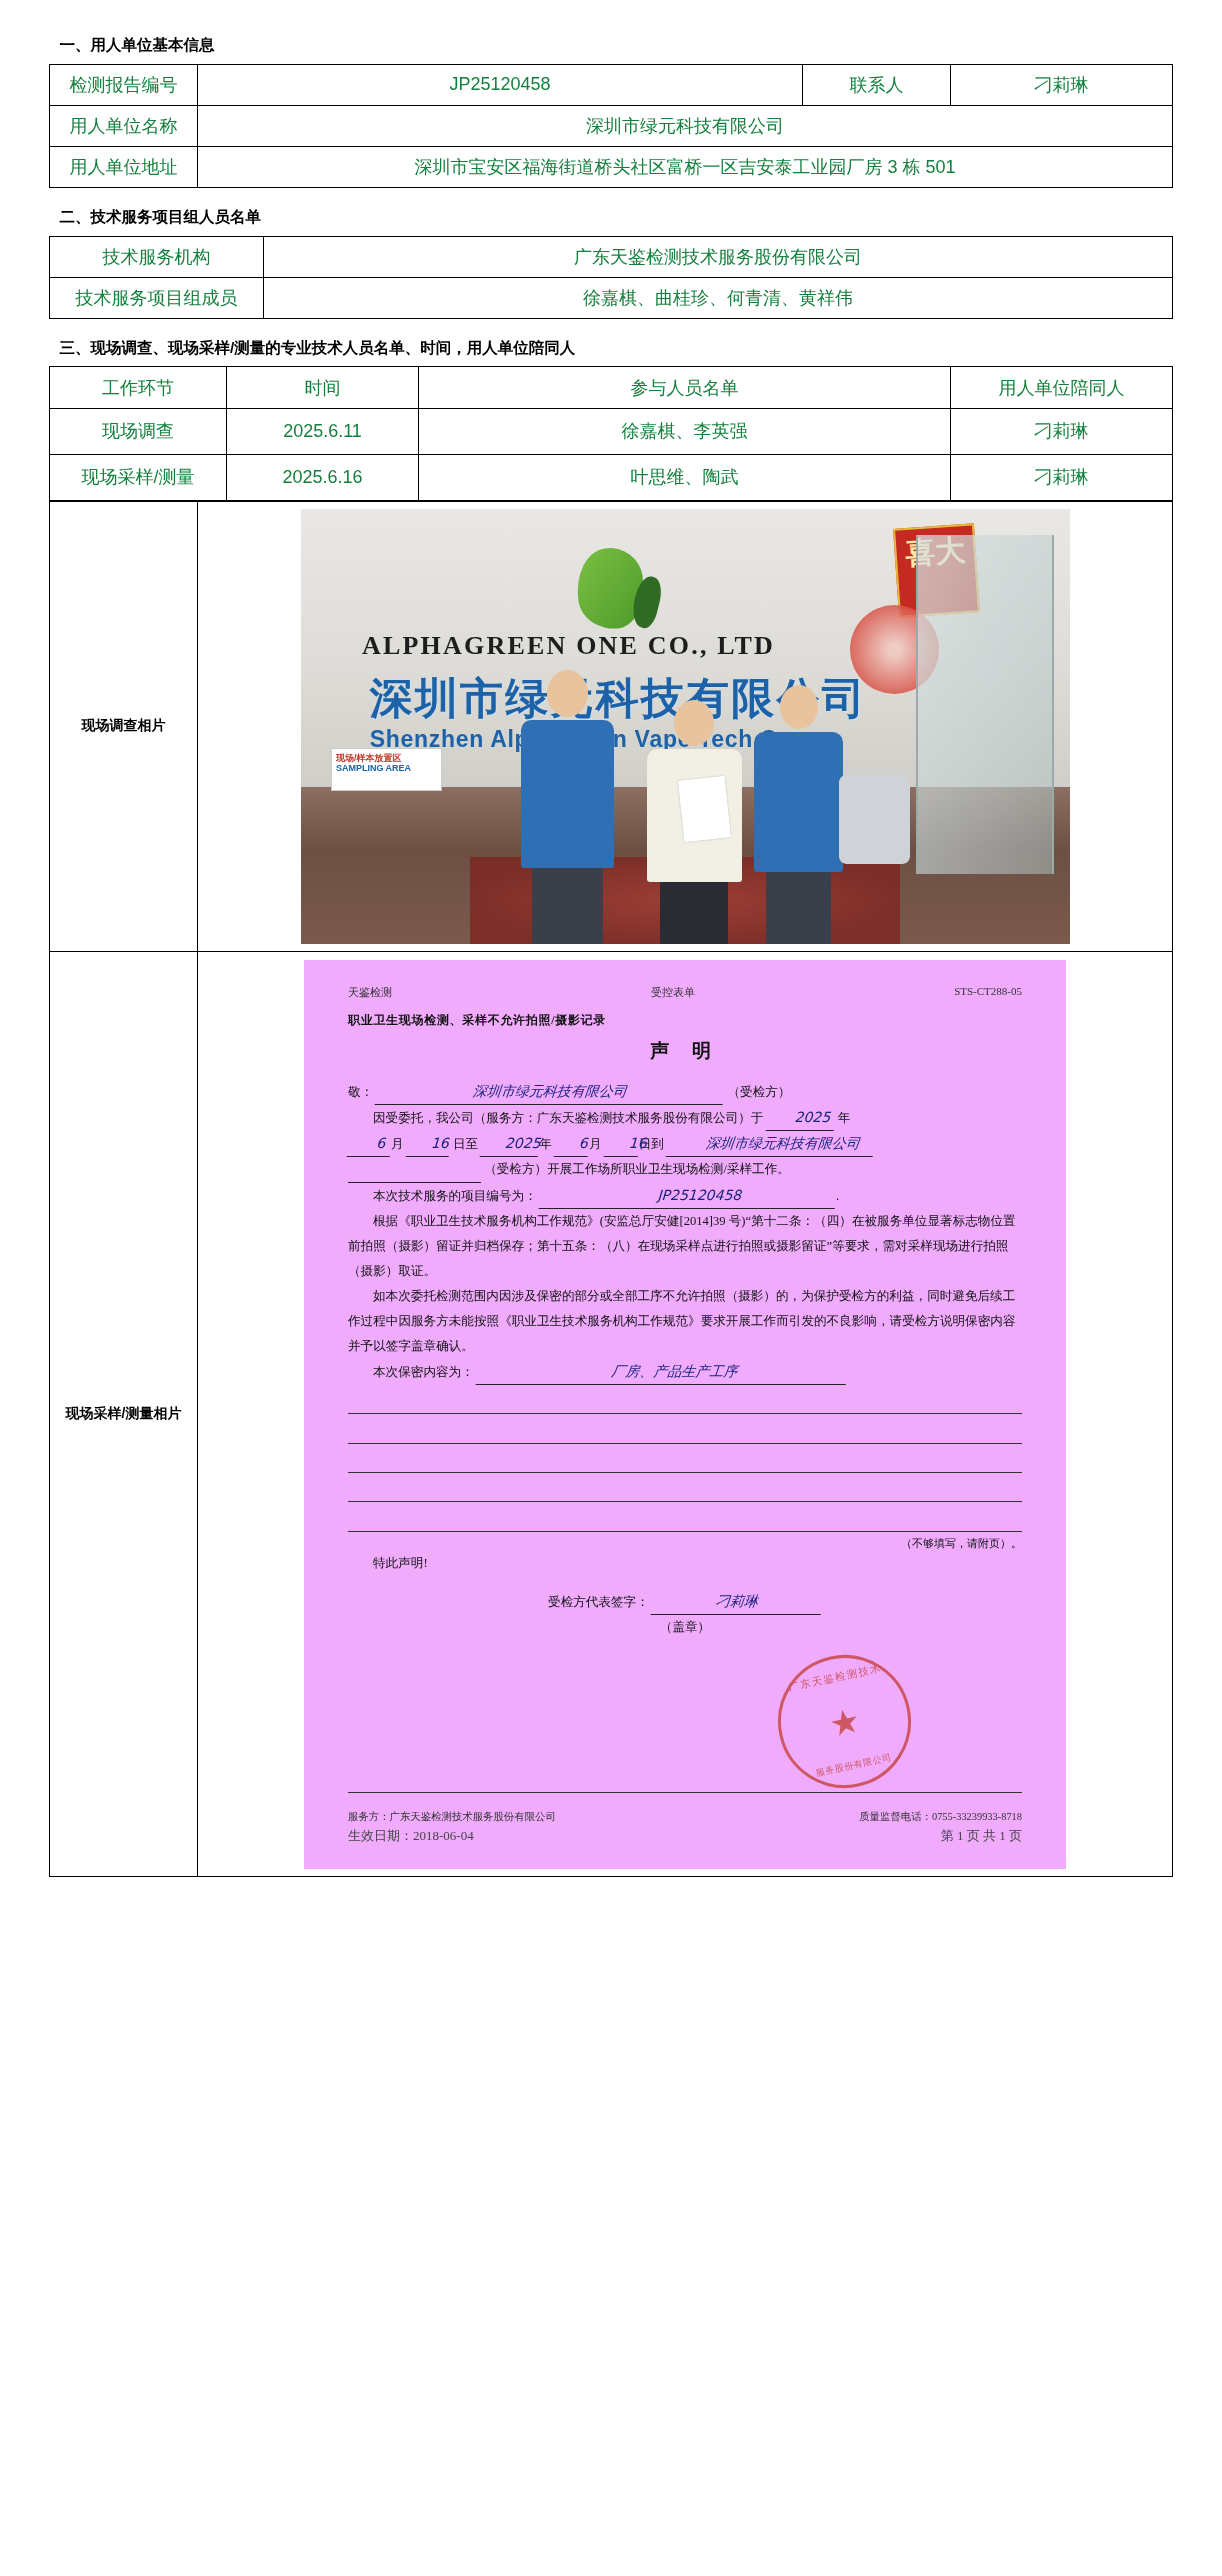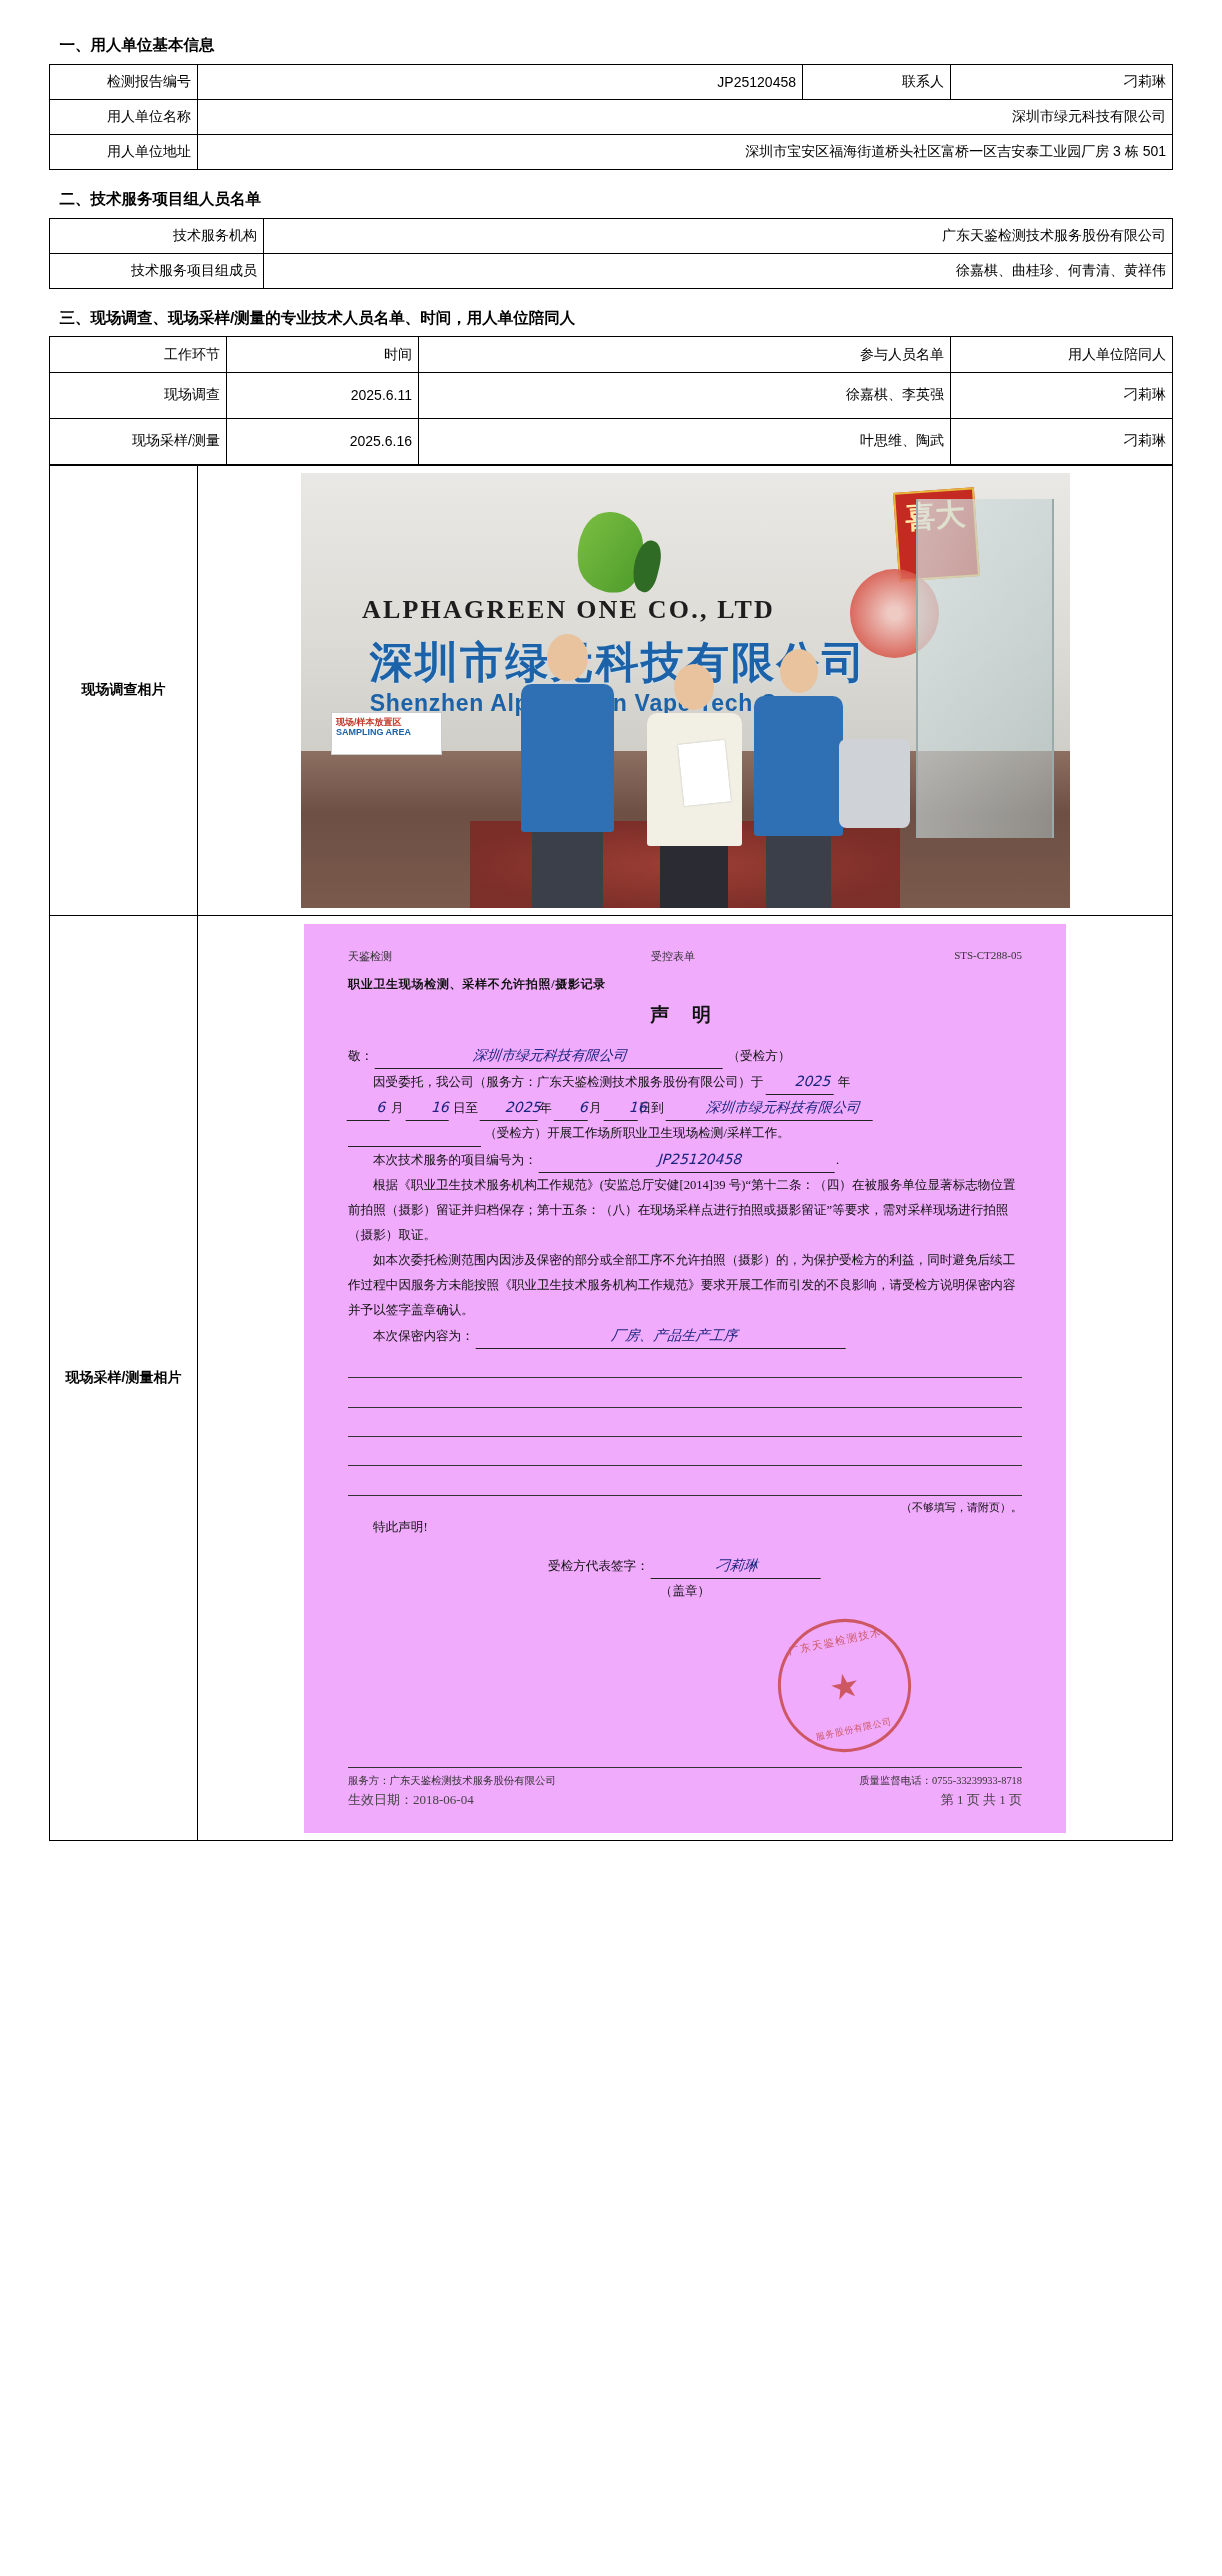--- a/index.html
+++ b/index.html
@@ -30,23 +30,23 @@
     margin: 19px 0 7.4px 10.4px;
   }
   table.grid {
     width: 100%;
     border-collapse: collapse;
     table-layout: fixed;
   }
   table.grid td, table.grid th {
     border: 0.7px solid #000;
     padding: 8.1px 6px;
-    font-size: 14px;
-    color: #000000;
-    text-align: right;
+    font-size: 18px;
+    color: #15803d;
+    text-align: center;
     vertical-align: middle;
     font-weight: normal;
   }
   table.grid th { font-weight: normal; }
   td.label, th.label { font-weight: bold; }
   .tall td { height: 46px; }
 
   
   table.imgtable { width: 100%; border-collapse: collapse; table-layout: fixed; }
   table.imgtable td {
@@ -189,21 +189,21 @@
     font-family: "DejaVu Sans", sans-serif;
     font-style: italic;
     color:#1a237e;
     font-size:14px;
     transform: skewX(-6deg);
     display:inline-block;
   }
   .blankrow { border-bottom:0.7px solid #333; height:25px; margin:4.4px 0; }
   .f-note { text-align:right; font-size:11px; margin-top:2px; }
   .f-foot { position:absolute; left:44px; right:44px; bottom:24px; }
-  .f-footline { border-top:0.7px solid #333; padding-top:6px; display:flex; justify-content:space-between; font-size:10.4px; color:#333; }
+  .f-footline { border-top:0.7px solid #333; padding-top:17px; display:flex; justify-content:space-between; font-size:10.4px; color:#333; }
   .f-footsub { display:flex; justify-content:space-between; font-size:13px; color:#444; margin-top:3px;}
   .stamp {
     position:absolute; right:155px; bottom:81px;
     width:133px; height:133px; border:3px solid #c0392b; border-radius:50%;
     color:#c0392b; opacity:.72; transform: rotate(-12deg);
   }
   .stamp .star { position:absolute; left:50%; top:50%; transform:translate(-50%,-50%); font-size:34px; }
   .stamp .txt { position:absolute; left:0; right:0; top:12px; text-align:center; font-size:10.4px; letter-spacing:1.5px;}
   .stamp .txt2 { position:absolute; left:0; right:0; bottom:12px; text-align:center; font-size:9px; letter-spacing:0.7px;}
 </style>

